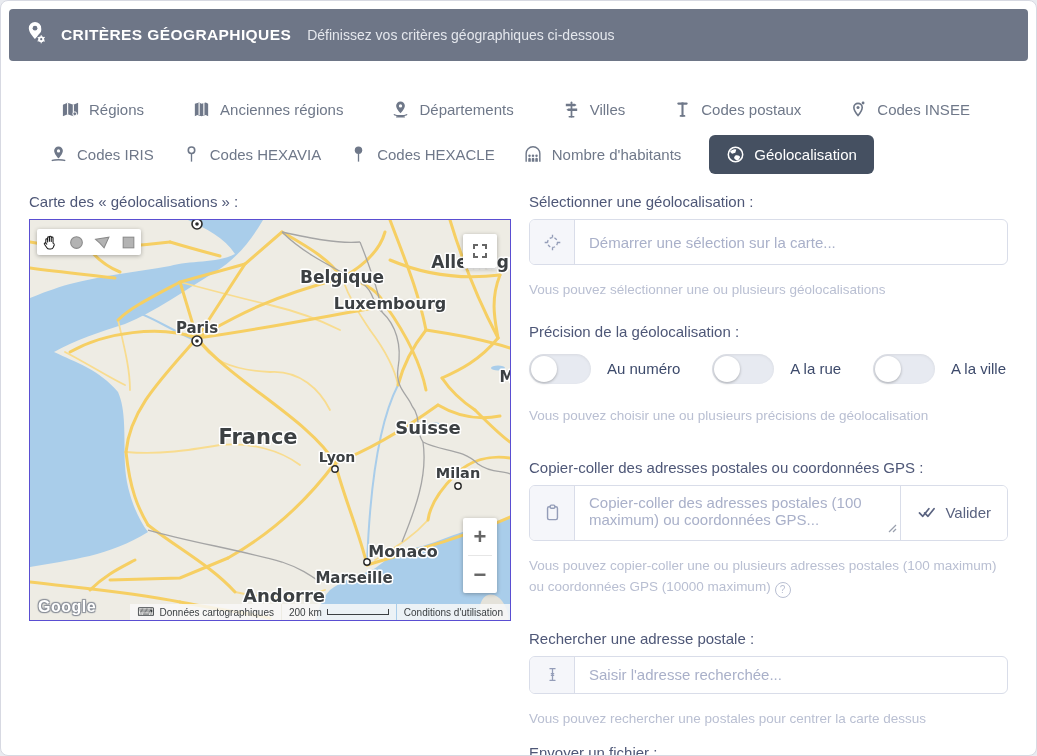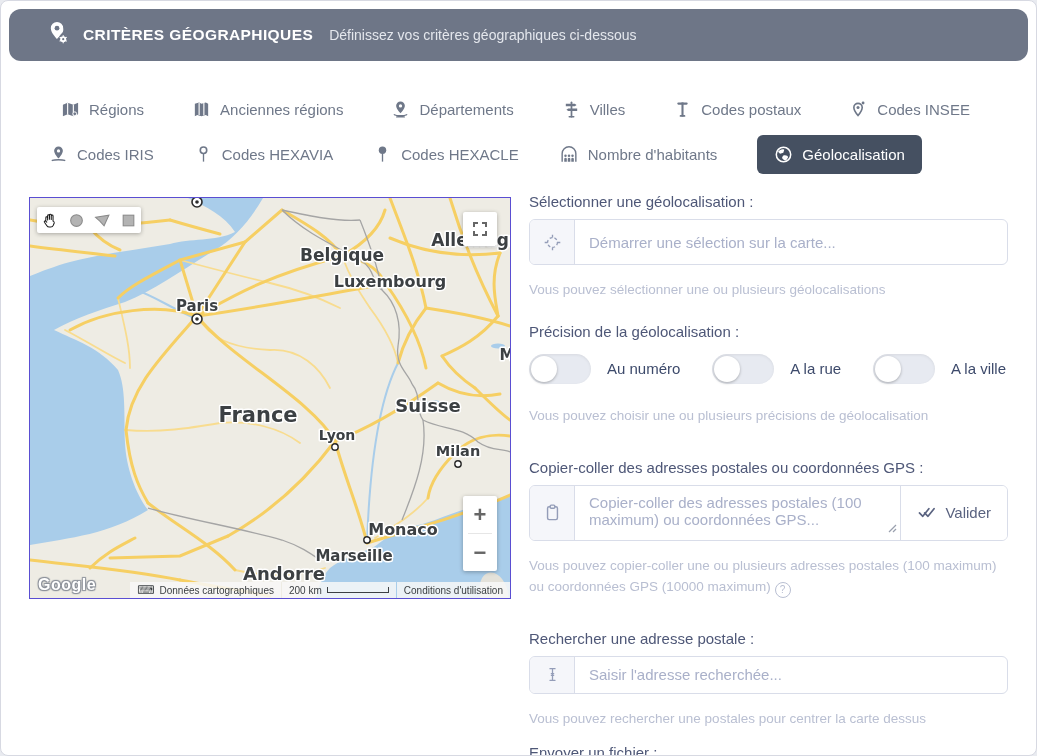--- a/index.html
+++ b/index.html
@@ -1,28 +1,28 @@
 <!DOCTYPE html>
 <html><head>
 <meta charset="utf-8">
 <style>
   html,body{margin:0;padding:0}
   body{width:1037px;height:756px;background:#e9ebf0;font-family:"Liberation Sans",sans-serif;position:relative;overflow:hidden}
   .page{position:absolute;inset:0;background:#fff;border:1px solid #d7d9e2;border-radius:8px;overflow:hidden;box-sizing:border-box}
 
   
-  .topbar{position:absolute;left:8px;top:8px;right:8px;height:52px;background:#6e7687;border-radius:12px;display:flex;align-items:center;padding:0 36px;gap:12px;color:#fff;box-sizing:border-box}
+  .topbar{position:absolute;left:8px;top:8px;right:8px;height:52px;background:#6e7687;border-radius:4px;display:flex;align-items:center;padding:0 14px;gap:12px;color:#fff;box-sizing:border-box}
   .topbar .title{font-weight:bold;font-size:15.5px;letter-spacing:.4px}
   .topbar .subtitle{font-size:14px;color:#e4e7ed;margin-left:4px}
 
   
   .tabs{position:absolute;top:88px;left:0;right:0}
   .trow{display:flex;align-items:center;white-space:nowrap}
   .trow1{padding-left:60px;gap:48px;height:40px}
-  .trow2{padding-left:48px;gap:40px;height:46px;margin-top:2px}
+  .trow2{padding-left:48px;gap:28px;height:46px;margin-top:2px}
   .tab{display:flex;align-items:center;gap:9px;color:#6f7889;font-size:15px;cursor:pointer}
   .tab svg{flex:none;display:block}
   .tab.active{background:#455061;color:#fff;padding:10px 17px;border-radius:6px}
 
   
   .main{position:absolute;top:192px;left:28px;right:28px;bottom:0}
   .leftcol{position:absolute;left:0;top:0;width:480px}
   .rightcol{position:absolute;left:500px;top:0;right:0}
   .flabel{font-size:15px;color:#4e5777;margin-bottom:9px}
 
@@ -205,20 +205,21 @@
             </svg>
           </span>
         <span>Géolocalisation</span>
       </div>
     </div>
   </div>
 
   <div class="main">
 
     <div class="leftcol">
+      <div class="flabel">Carte des « géolocalisations » :</div>
 
       <div class="mapbox">
         <svg class="mapsvg" width="480" height="400" viewBox="0 0 480 400">
 
           <rect x="0" y="0" width="480" height="400" fill="#a9cdea"></rect>
 
           <path d="M0 0 L158 0 C175 8 195 18 205 34 C185 44 160 40 140 46 C105 52 70 56 40 64 C25 68 10 74 0 78 Z" fill="#eeece4"></path>
 
           <path d="M233 0 L480 0 L480 297 C455 305 430 312 405 322 C388 328 372 330 362 336 C352 342 345 350 337 352 C322 358 310 362 300 370 C292 378 288 390 286 400 L0 400 L0 347 C40 340 80 336 118 312 C105 295 96 268 95 245 C94 215 96 190 88 172 C70 150 45 142 24 132 C45 120 70 112 95 104 C125 92 155 70 185 52 C205 40 220 22 233 0 Z" fill="#eeece4"></path>
 

